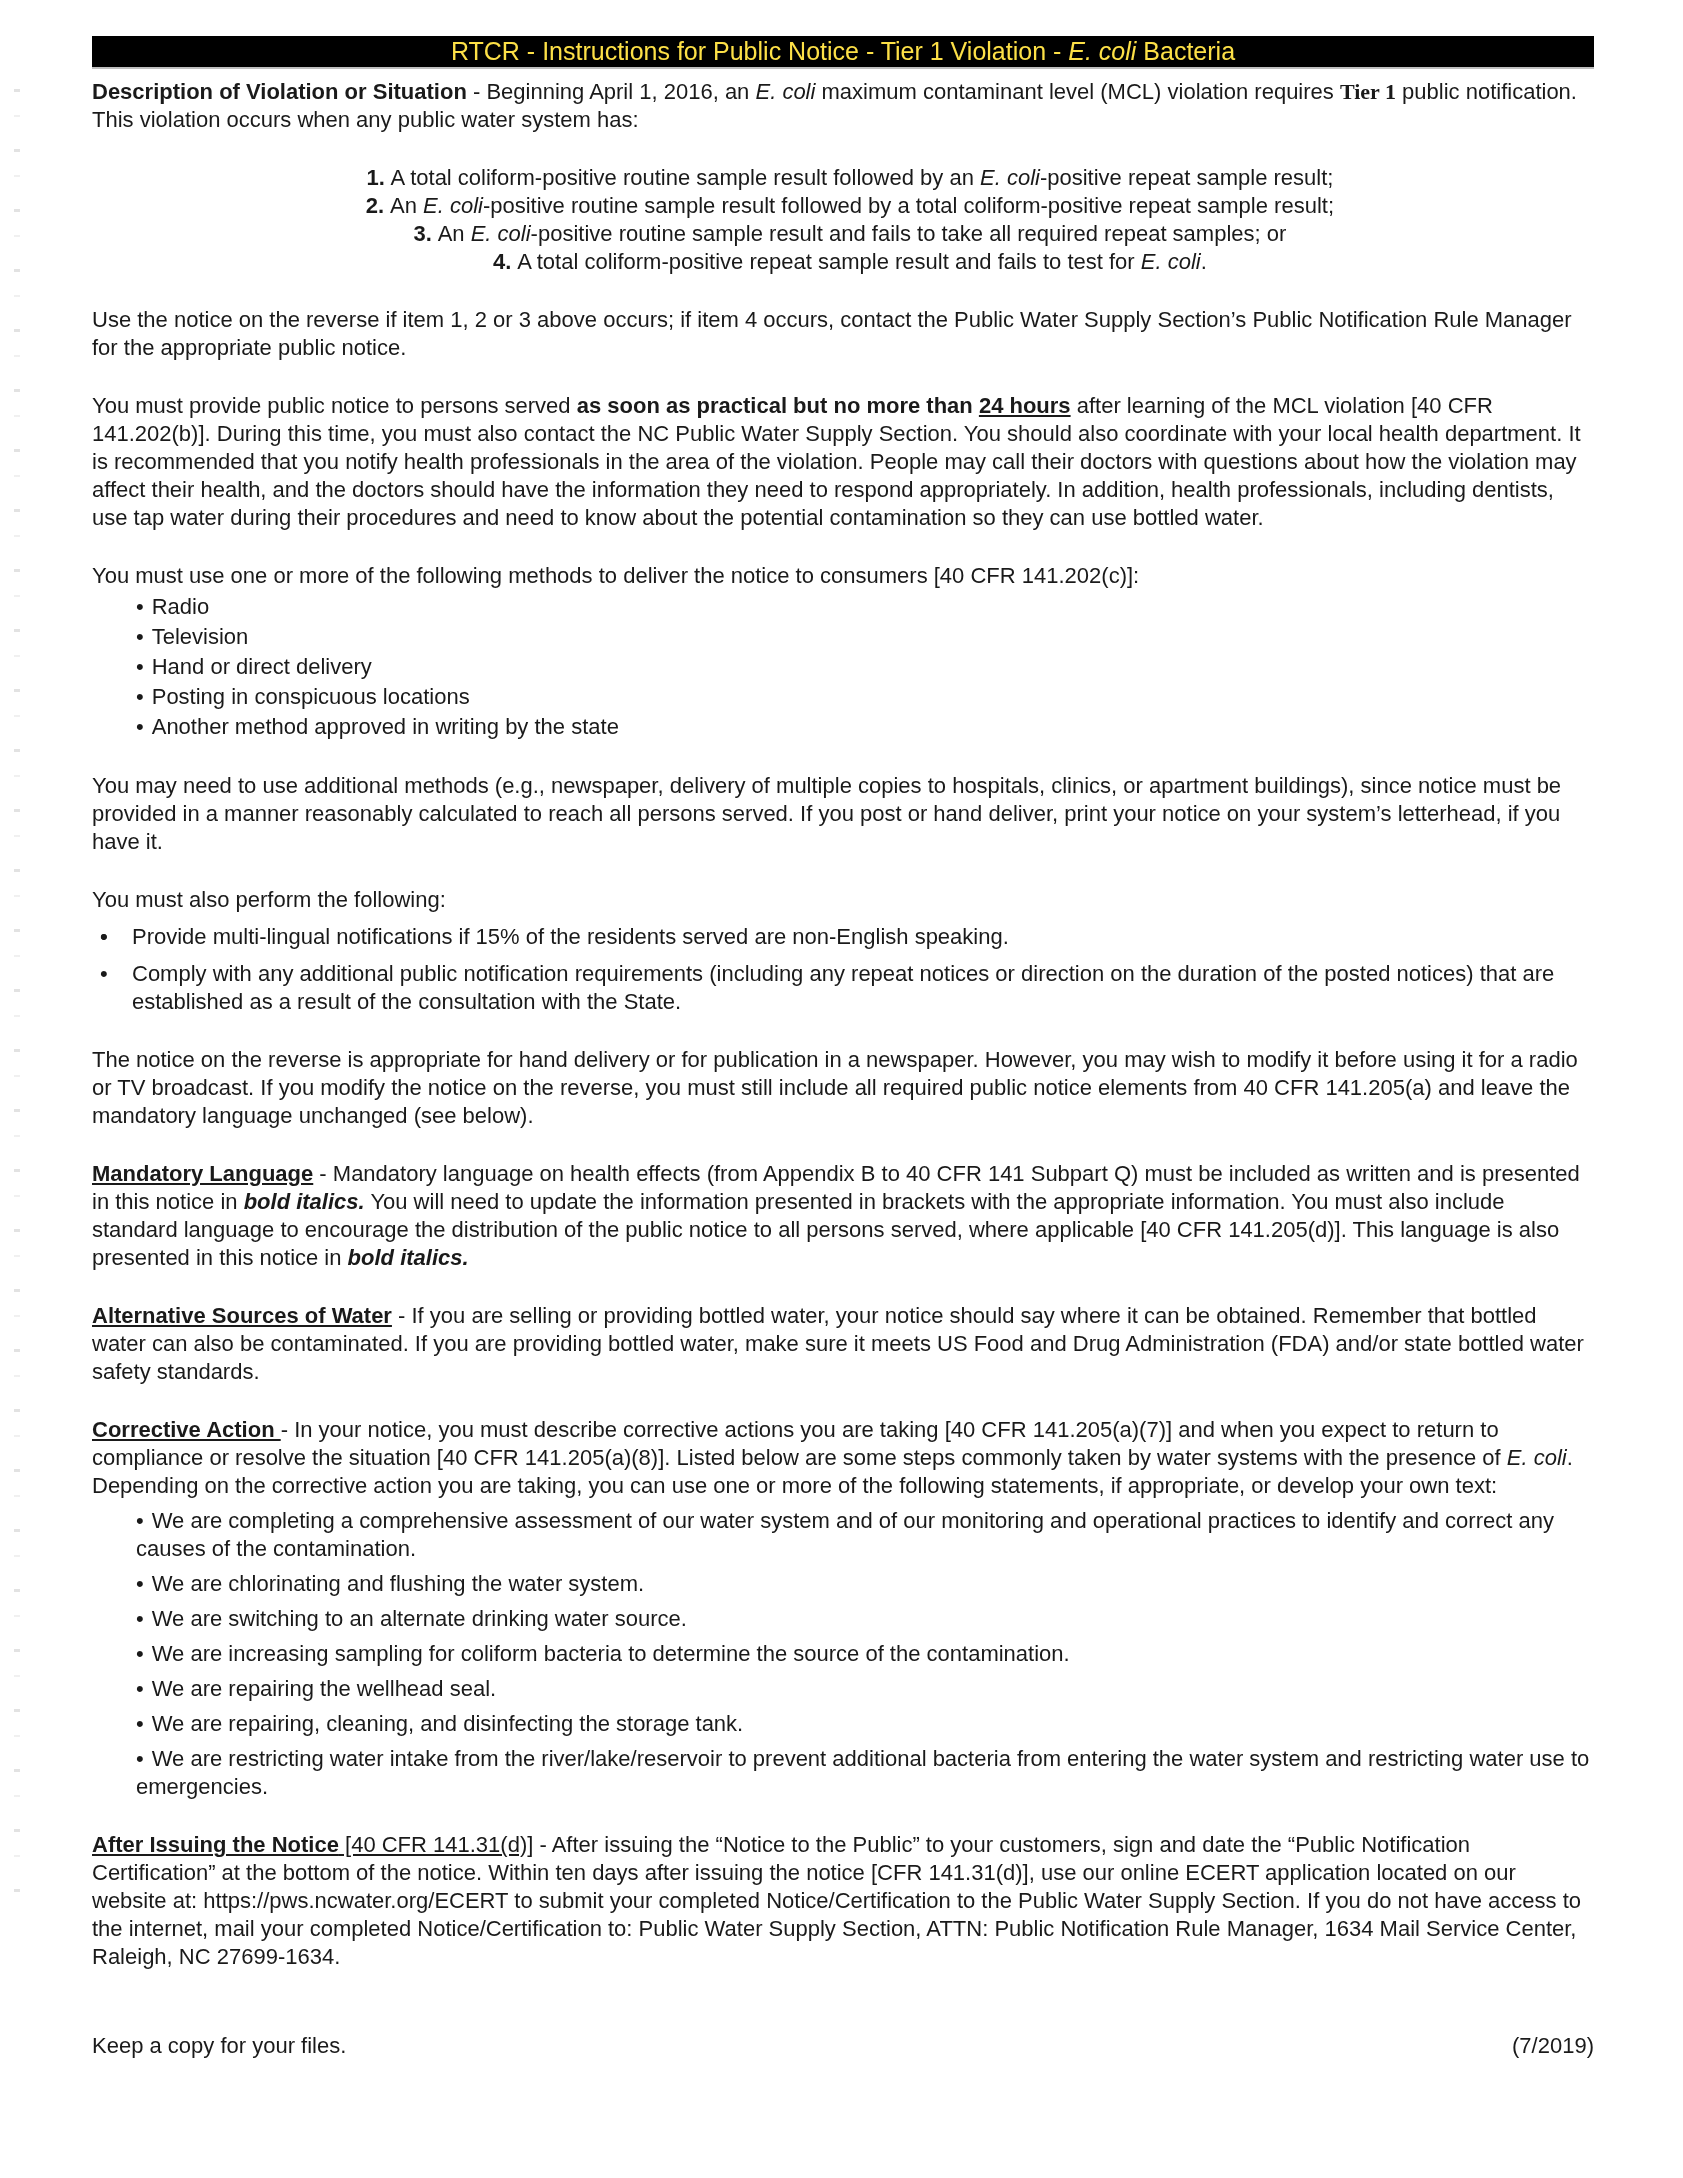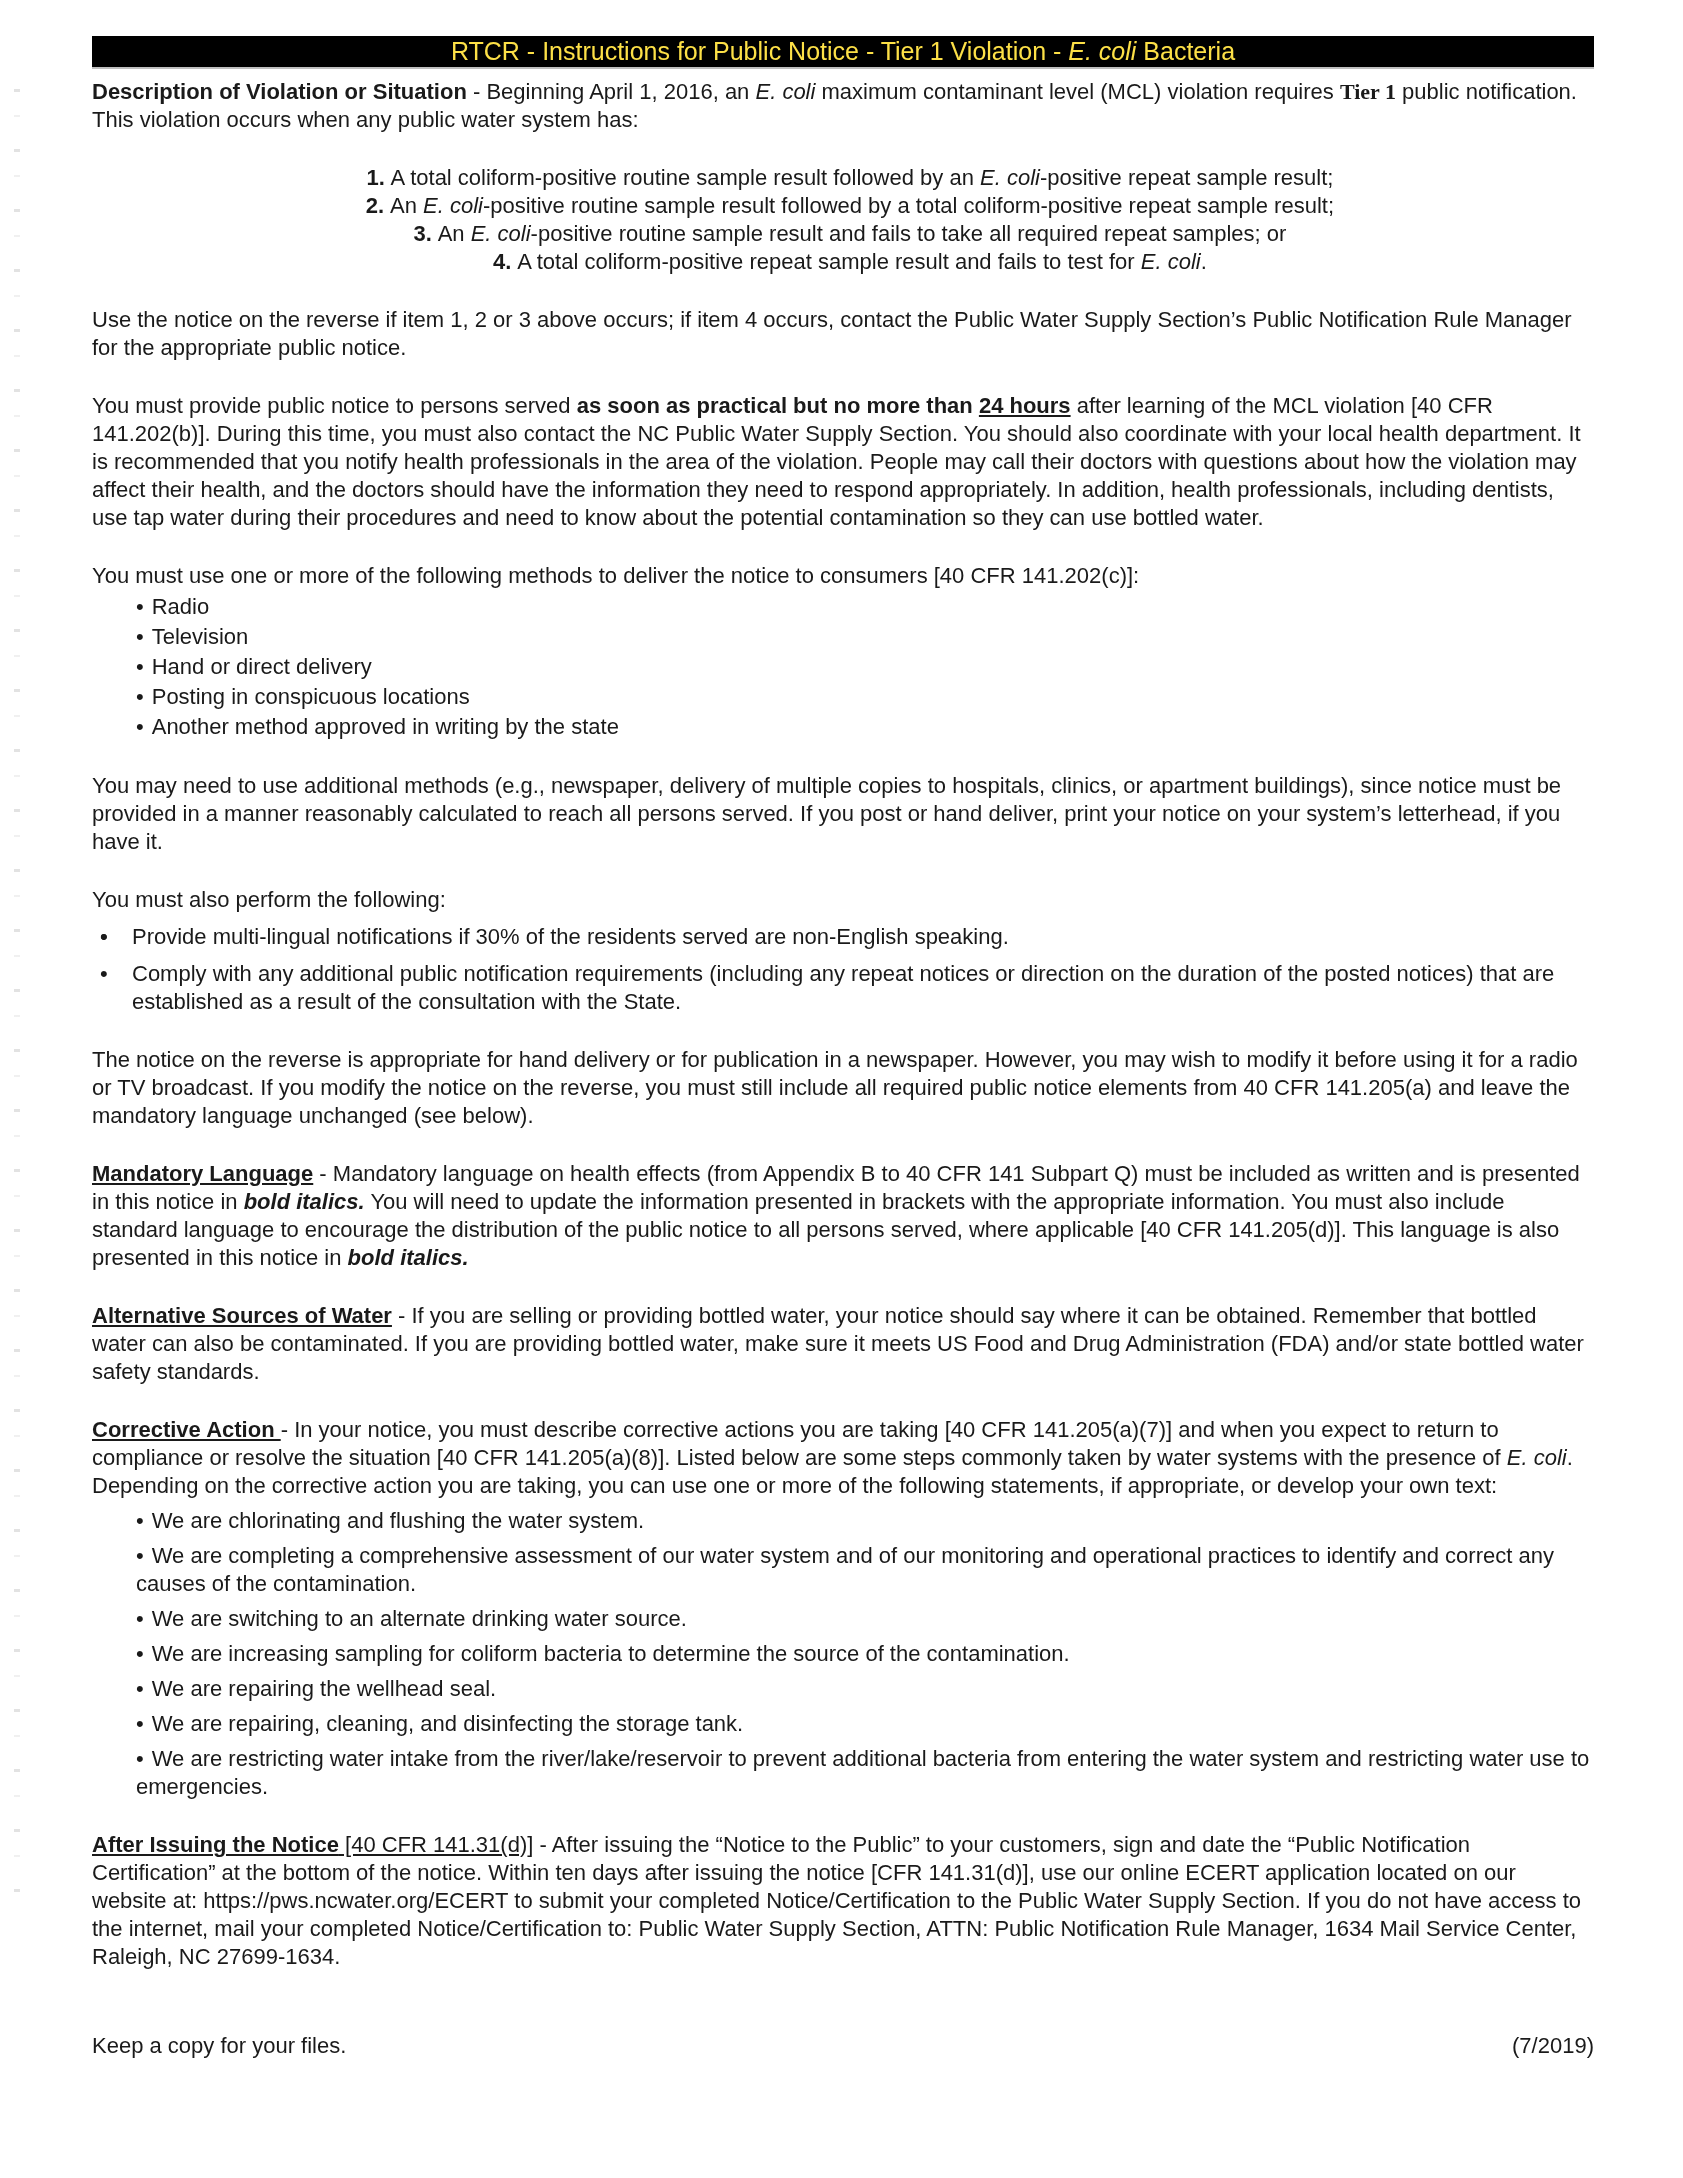--- a/index.html
+++ b/index.html
@@ -100,34 +100,34 @@
       <li><span class="bullet">•</span><span><span>Hand or direct delivery</span></span></li>
       <li><span class="bullet">•</span><span><span>Posting in conspicuous locations</span></span></li>
       <li><span class="bullet">•</span><span><span>Another method approved in writing by the state</span></span></li>
     </ul>
 
     <p class="para"><span>You may need to use additional methods (e.g., newspaper, delivery of multiple copies to hospitals, clinics, or apartment buildings), since notice must be provided in a manner reasonably calculated to reach all persons served.  If you post or hand deliver, print your notice on your system’s letterhead, if you have it.</span></p>
 
     <p class="para tightdown"><span>You must also perform the following:</span></p>
     <ul class="bullet-list spaced">
       <li><span class="bullet">•</span></li>
-      <li><span class="bullet">•</span><span><span>Provide multi-lingual notifications if 30% of the residents served are non-English speaking.</span></span></li>
+      <li><span class="bullet">•</span><span><span>Provide multi-lingual notifications if 15% of the residents served are non-English speaking.</span></span></li>
       <li><span class="bullet">•</span><span><span>Comply with any additional public notification requirements (including any repeat notices or direction on the duration of the posted notices) that are established as a result of the consultation with the State.</span></span></li>
     </ul>
 
     <p class="para"><span>The notice on the reverse is appropriate for hand delivery or for publication in a newspaper.  However, you may wish to modify it before using it for a radio or TV broadcast.  If you modify the notice on the reverse, you must still include all required public notice elements from 40 CFR 141.205(a) and leave the mandatory language unchanged (see below).</span></p>
 
     <p class="para"><span style="font-weight: bold; text-decoration: underline;">Mandatory Language</span><span>  -  Mandatory language on health effects (from Appendix B to 40 CFR 141 Subpart Q) must be included as written and is presented in this notice in </span><span style="font-weight: bold; font-style: italic;">bold italics.</span><span>  You will need to update the information presented in brackets with the appropriate information. You must also include standard language to encourage the distribution of the public notice to all persons served, where applicable [40 CFR 141.205(d)]. This language is also presented in this notice in </span><span style="font-weight: bold; font-style: italic;">bold italics.</span></p>
 
     <p class="para"><span style="font-weight: bold; text-decoration: underline;">Alternative Sources of Water</span><span>  -  If you are selling or providing bottled water, your notice should say where it can be obtained.  Remember that bottled water can also be contaminated.  If you are providing bottled water, make sure it meets US Food and Drug Administration (FDA) and/or state bottled water safety standards.</span></p>
 
     <p class="para tightdown"><span style="font-weight: bold; text-decoration: underline;">Corrective Action </span><span> -  In your notice, you must describe corrective actions you are taking [40 CFR 141.205(a)(7)] and when you expect to return to compliance or resolve the situation [40 CFR 141.205(a)(8)]. Listed below are some steps commonly taken by water systems with the presence of </span><span style="font-style: italic;">E. coli</span><span>.  Depending on the corrective action you are taking, you can use one or more of the following statements, if appropriate, or develop your own text:</span></p>
     <ul class="bullet-list tight corrective">
+      <li><span class="bullet">•</span><span><span>We are completing a comprehensive assessment of our water system and of our monitoring and operational practices to identify and correct any causes of the contamination.</span></span></li>
       <li><span class="bullet">•</span><span><span>We are chlorinating and flushing the water system.</span></span></li>
-      <li><span class="bullet">•</span><span><span>We are completing a comprehensive assessment of our water system and of our monitoring and operational practices to identify and correct any causes of the contamination.</span></span></li>
       <li><span class="bullet">•</span><span><span>We are switching to an alternate drinking water source.</span></span></li>
       <li><span class="bullet">•</span><span><span>We are increasing sampling for coliform bacteria to determine the source of the contamination.</span></span></li>
       <li><span class="bullet">•</span><span><span>We are repairing the wellhead seal.</span></span></li>
       <li><span class="bullet">•</span><span><span>We are repairing, cleaning, and disinfecting the storage tank.</span></span></li>
       <li><span class="bullet">•</span><span><span>We are restricting water intake from the river/lake/reservoir to prevent additional bacteria from entering the water system and restricting water use to emergencies.</span></span></li>
     </ul>
 
     <p class="para"><span style="font-weight: bold; text-decoration: underline;">After Issuing the Notice</span><span style="text-decoration: underline;"> [40 CFR 141.31(d)]</span><span> - After issuing the “Notice to the Public” to your customers, sign and date the “Public Notification Certification” at the bottom of the notice.  Within ten days after issuing the notice [CFR 141.31(d)], use our online ECERT application located on our website at:  https://pws.ncwater.org/ECERT to submit your completed Notice/Certification to the Public Water Supply Section.  If you do not have access to the internet, mail your completed Notice/Certification to:  Public Water Supply Section, ATTN: Public Notification Rule Manager, 1634 Mail Service Center, Raleigh, NC 27699-1634.</span></p>
 
     <div class="footer-row">

